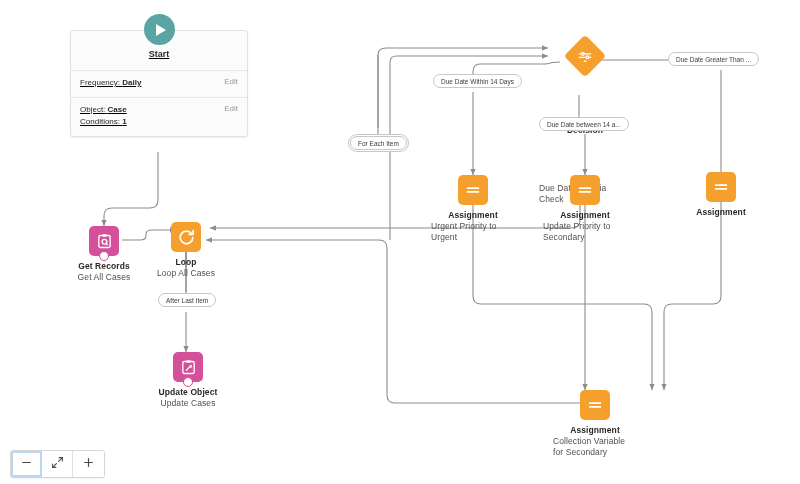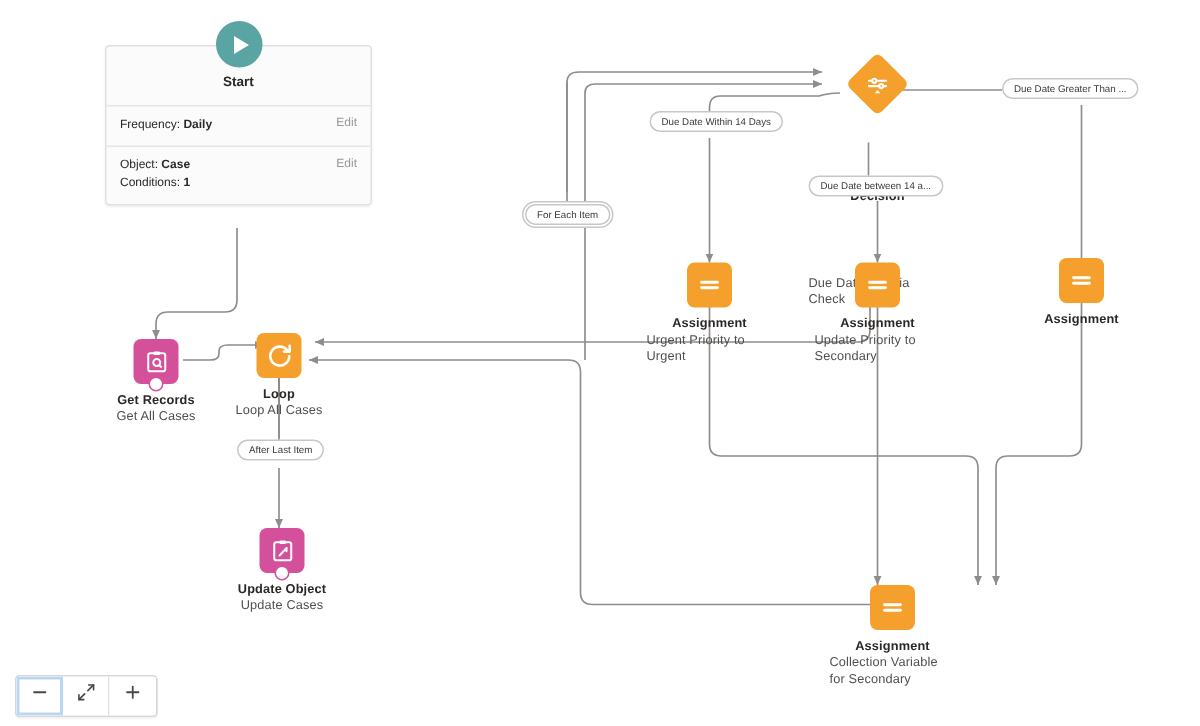--- a/index.html
+++ b/index.html
@@ -33,20 +33,21 @@
   
   .rec{width:30px;height:30px;border-radius:5px;background:#D4509A;display:flex;align-items:center;justify-content:center;position:relative;}
   .rec .badge{position:absolute;bottom:-5px;left:50%;transform:translateX(-50%);
               width:10px;height:10px;border-radius:50%;background:#fff;border:1.6px solid #D4509A;box-sizing:border-box;}
 
   
   #start-card{
     position:absolute;left:70px;top:30px;width:176px;
     background:#fbfbfb;border:1px solid #e3e1df;border-radius:3px;
     box-shadow:0 1px 2px rgba(0,0,0,.07);
+    text-decoration:underline;
   }
   #start-play{
     position:absolute;left:144px;top:14px;width:31px;height:31px;border-radius:50%;
     background:#5BA4A4;display:flex;align-items:center;justify-content:center;z-index:3;
   }
   #start-play .tri{width:0;height:0;border-left:10px solid #fff;border-top:6.5px solid transparent;border-bottom:6.5px solid transparent;margin-left:3px;}
   .sc-head{padding:17px 8px 9px;text-align:center;}
   .sc-head .h1{font-size:9px;font-weight:bold;color:#2b2826;line-height:13px;}
   .sc-head .h2{font-size:8.5px;color:#514f4d;line-height:13px;}
   .sc-row{border-top:1px solid #e8e6e4;padding:6px 9px 7px;position:relative;}

